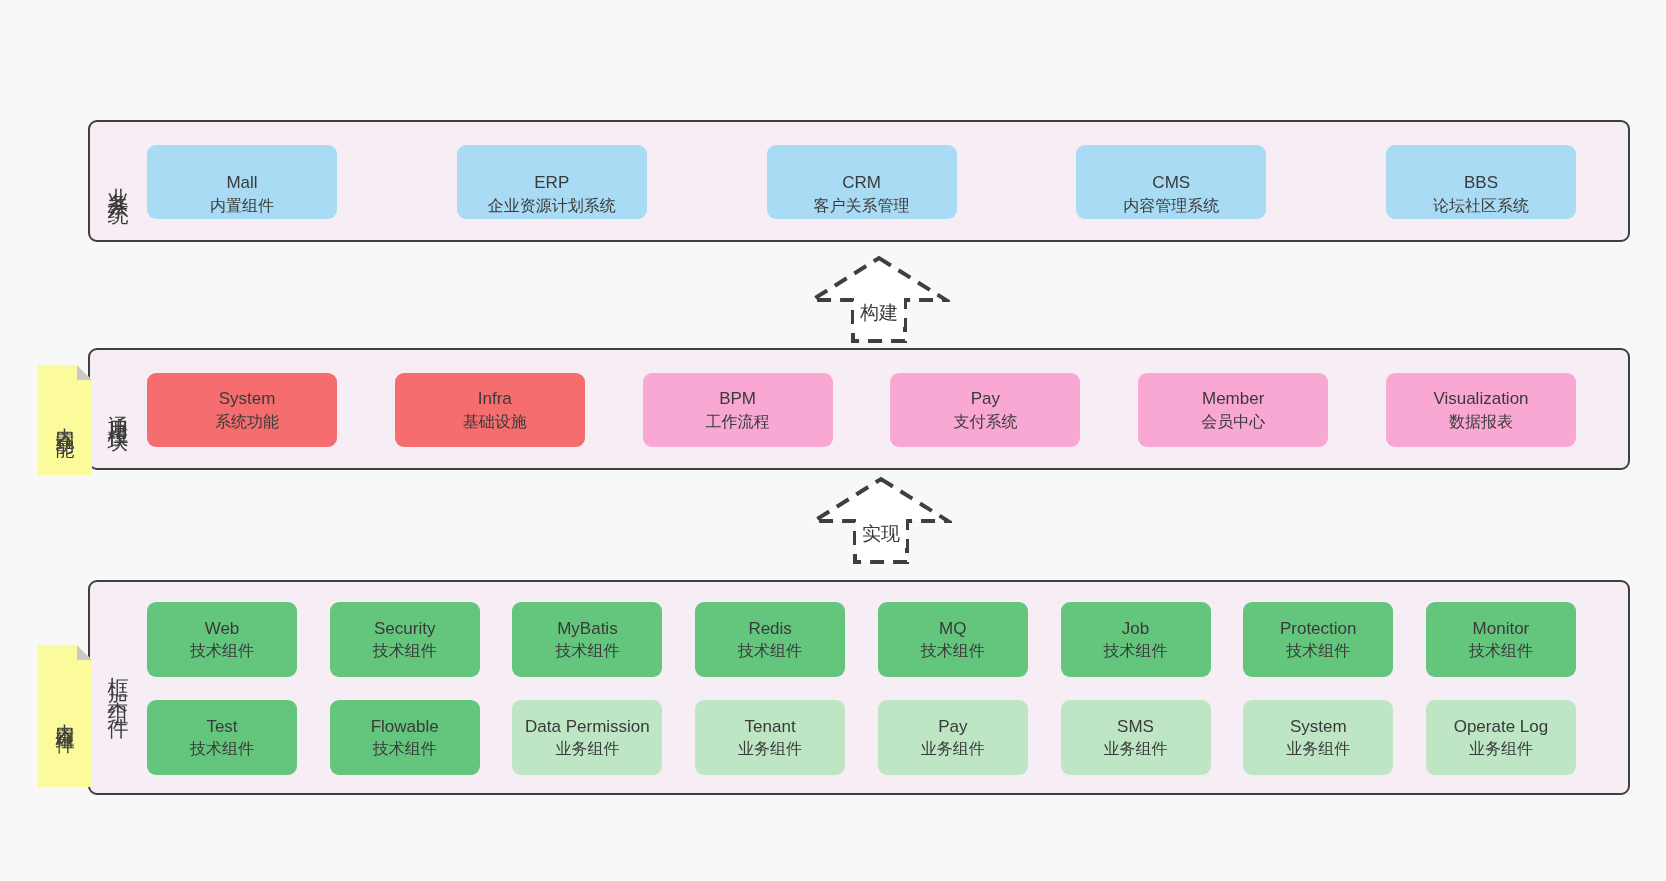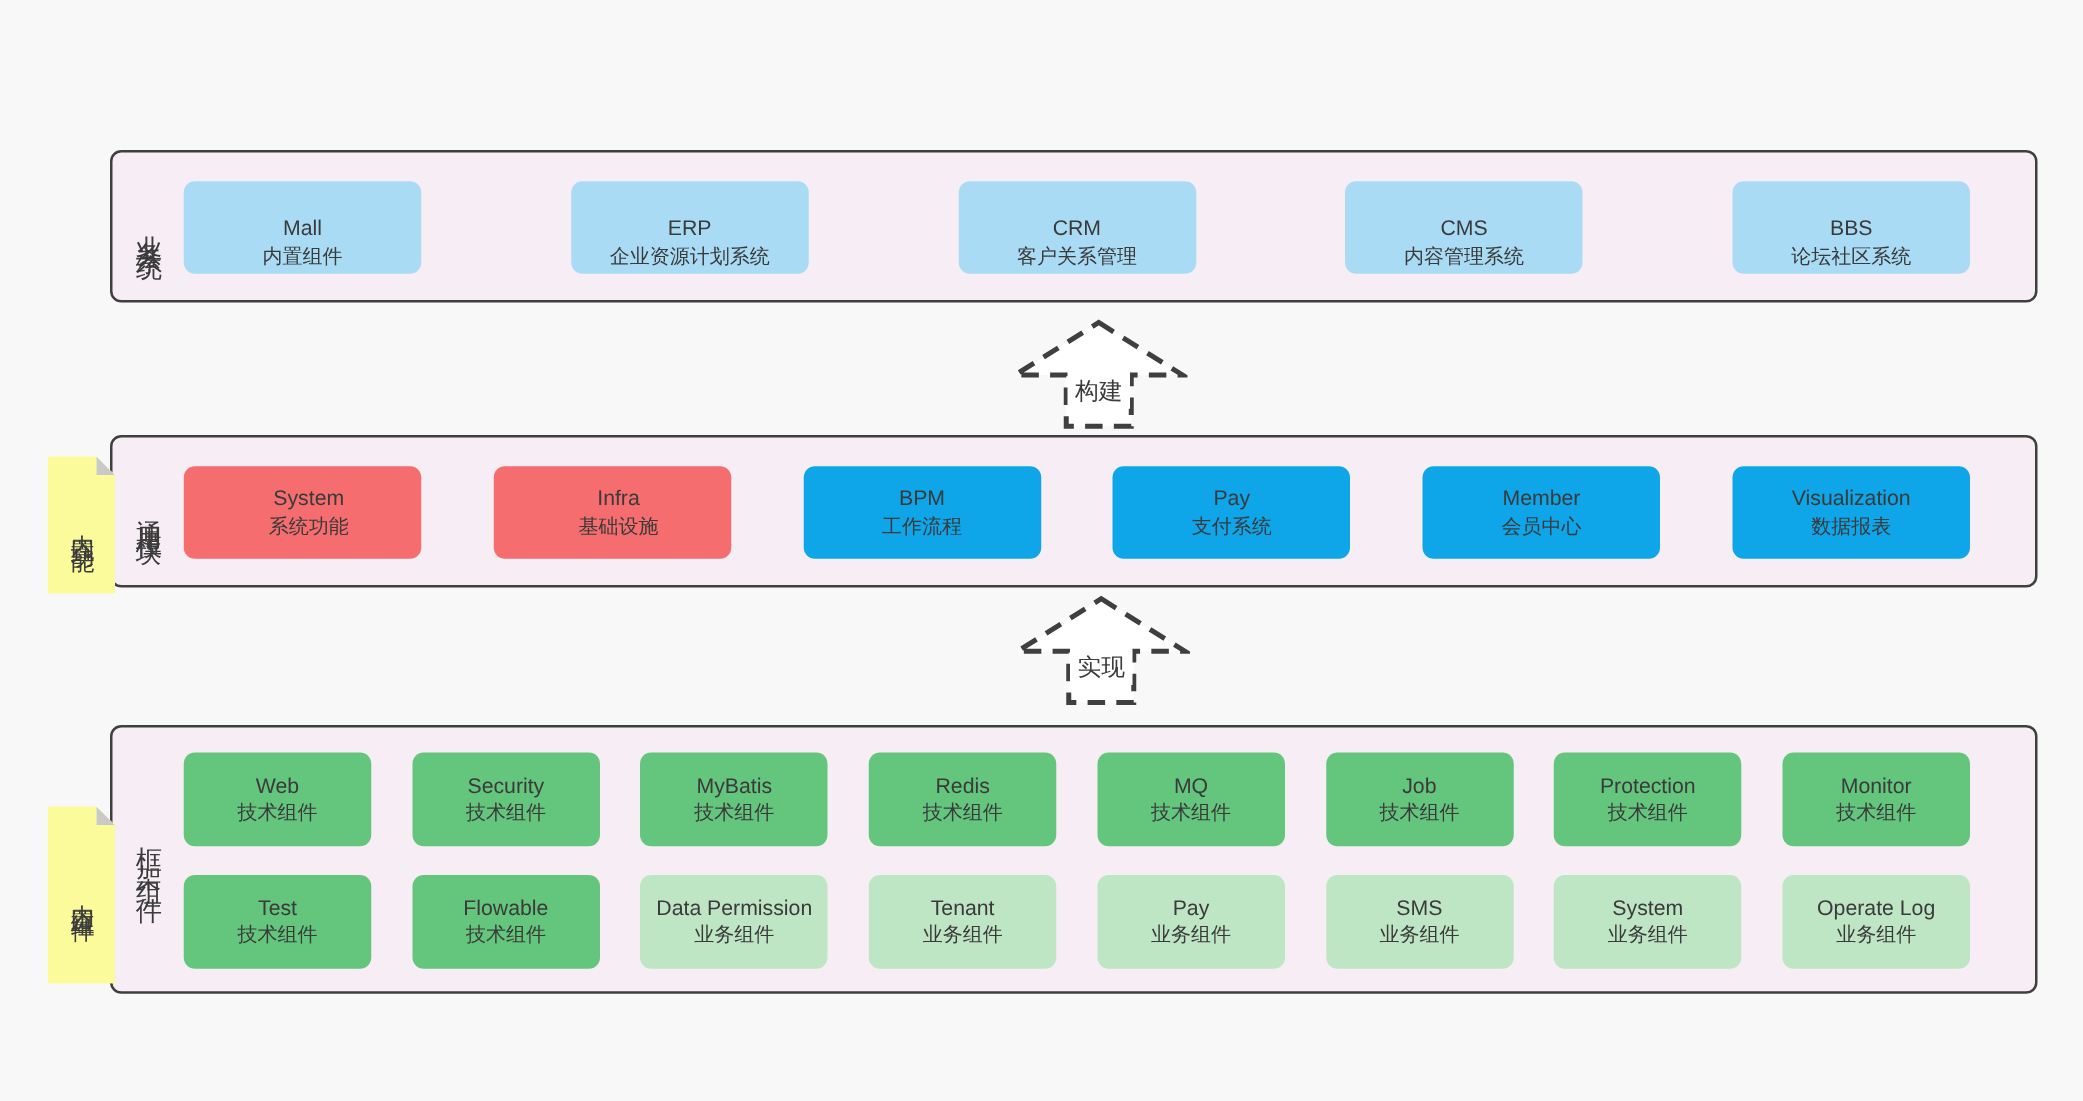--- a/index.html
+++ b/index.html
@@ -38,21 +38,21 @@
     display:flex;flex-direction:column;justify-content:center;align-items:center;
     text-align:center;line-height:1.38;padding:2px 6px;box-sizing:border-box;
   }
   .w6{width:190px;height:74px;}
   .w8{width:150px;height:75px;}
   .box-title{font-size:17px;}
   .box-sub{font-size:16px;}
 
   .blue{background:#a9dbf5;justify-content:flex-end;}
   .red{background:#f56d6e;padding-left:16px;}
-  .pink{background:#0ea5e9;}
+  .pink{background:#f9a8d4;}
   .green{background:#64c57d;}
   .lightgreen{background:#bee6c4;}
 
   .sticky{
     position:absolute;left:38px;width:54px;background:#fbfb9b;z-index:2;
     display:flex;align-items:center;justify-content:center;
     clip-path:polygon(0 0,calc(100% - 15px) 0,100% 15px,100% 100%,0 100%);
   }
   #sticky-modules{top:365px;height:110px;}
   #sticky-components{top:645px;height:142px;}

